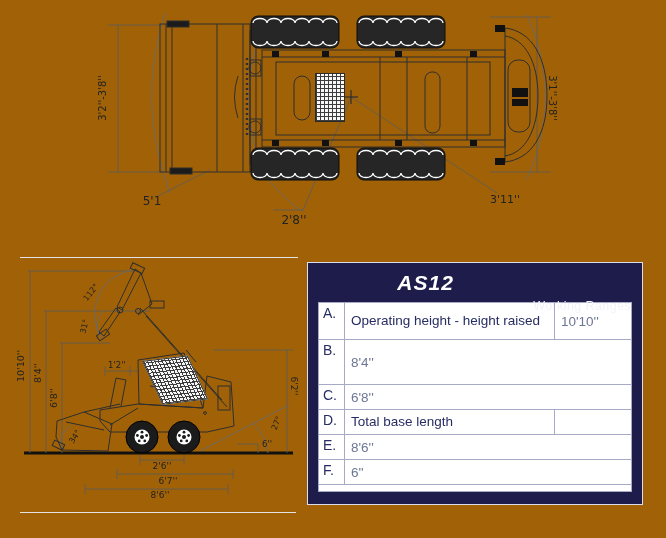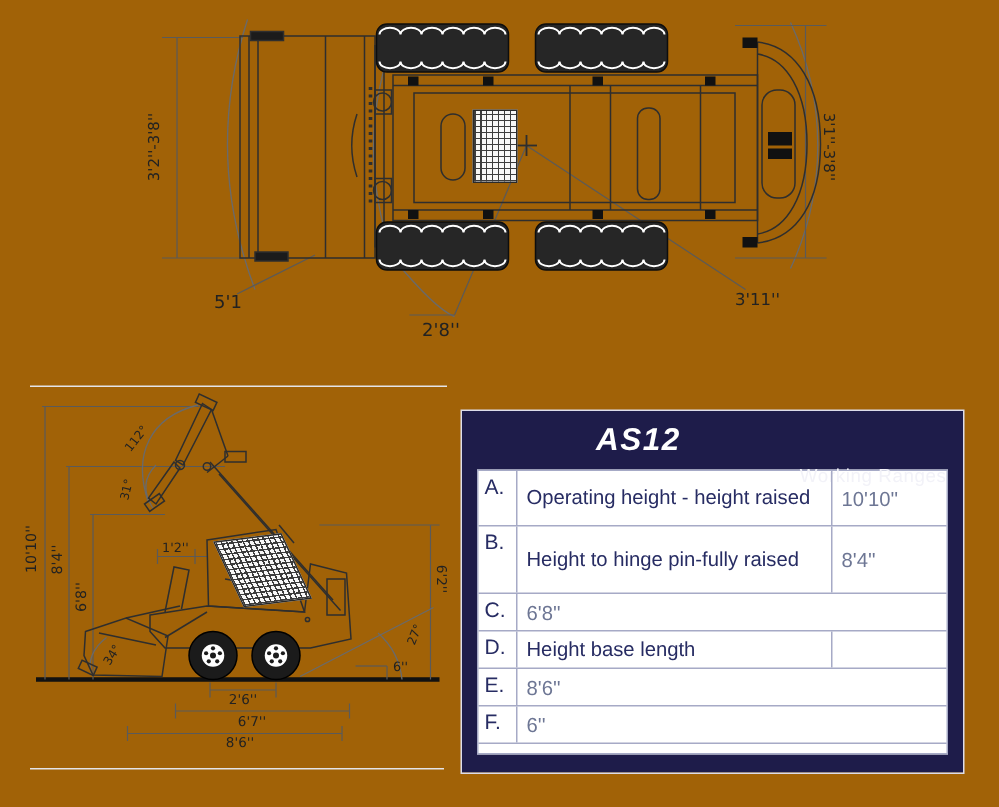--- a/index.html
+++ b/index.html
@@ -29,21 +29,21 @@
   .mesh-top{left:315px;top:73px;width:28px;height:47px;}
   .mesh-cab{
     left:142px;top:361px;width:44px;height:44px;
     transform:rotate(-7deg) skewX(18deg);transform-origin:0 0;
     background-image:
       repeating-linear-gradient(0deg,#3c3c3c 0 1px,transparent 1px 3.5px),
       repeating-linear-gradient(90deg,#3c3c3c 0 1px,transparent 1px 3.5px);
   }
   
   .table-card{
-    position:absolute;left:308px;top:274px;width:334px;
+    position:absolute;left:308px;top:263px;width:334px;
     background:var(--navy);padding:0 10px 12px 10px;box-sizing:border-box;
     outline:1px solid #dcdcea;
   }
   .table-header{height:39px;display:flex;align-items:center;color:#fff;}
   .model{flex:1;text-align:center;font-size:21px;font-weight:bold;font-style:italic;letter-spacing:1px;}
   .subtitle{font-size:12.5px;letter-spacing:.4px;color:#f2f2f8;padding-right:1px;margin-top:46px;}
   .table-body{background:#fff;border:1px solid var(--tborder);padding-bottom:6px;}
   .trow{display:grid;grid-template-columns:26px 1fr 76px;border-bottom:1px solid var(--tborder);}
   .trow:nth-child(1){min-height:36px;}
   .trow:nth-child(2){min-height:44px;}
@@ -280,30 +280,29 @@
       <span class="subtitle">Working Ranges</span>
     </div>
     <div class="table-body">
       <div class="trow">
         <div class="tkey">A.</div>
         <div class="tlabel">Operating height - height raised</div>
         <div class="tval">10'10''</div>
       </div>
       <div class="trow">
         <div class="tkey">B.</div>
-        <div class="tlabel">Height to hinge pin-fully raised</div>
         <div class="tval">8'4''</div>
       </div>
       <div class="trow">
         <div class="tkey">C.</div>
         <div class="tval">6'8''</div>
       </div>
       <div class="trow">
         <div class="tkey">D.</div>
-        <div class="tlabel">Height base length</div>
+        <div class="tlabel">Total base length</div>
       </div>
       <div class="trow">
         <div class="tkey">E.</div>
         <div class="tval">8'6''</div>
       </div>
       <div class="trow">
         <div class="tkey">F.</div>
         <div class="tval">6''</div>
       </div>
     </div>

